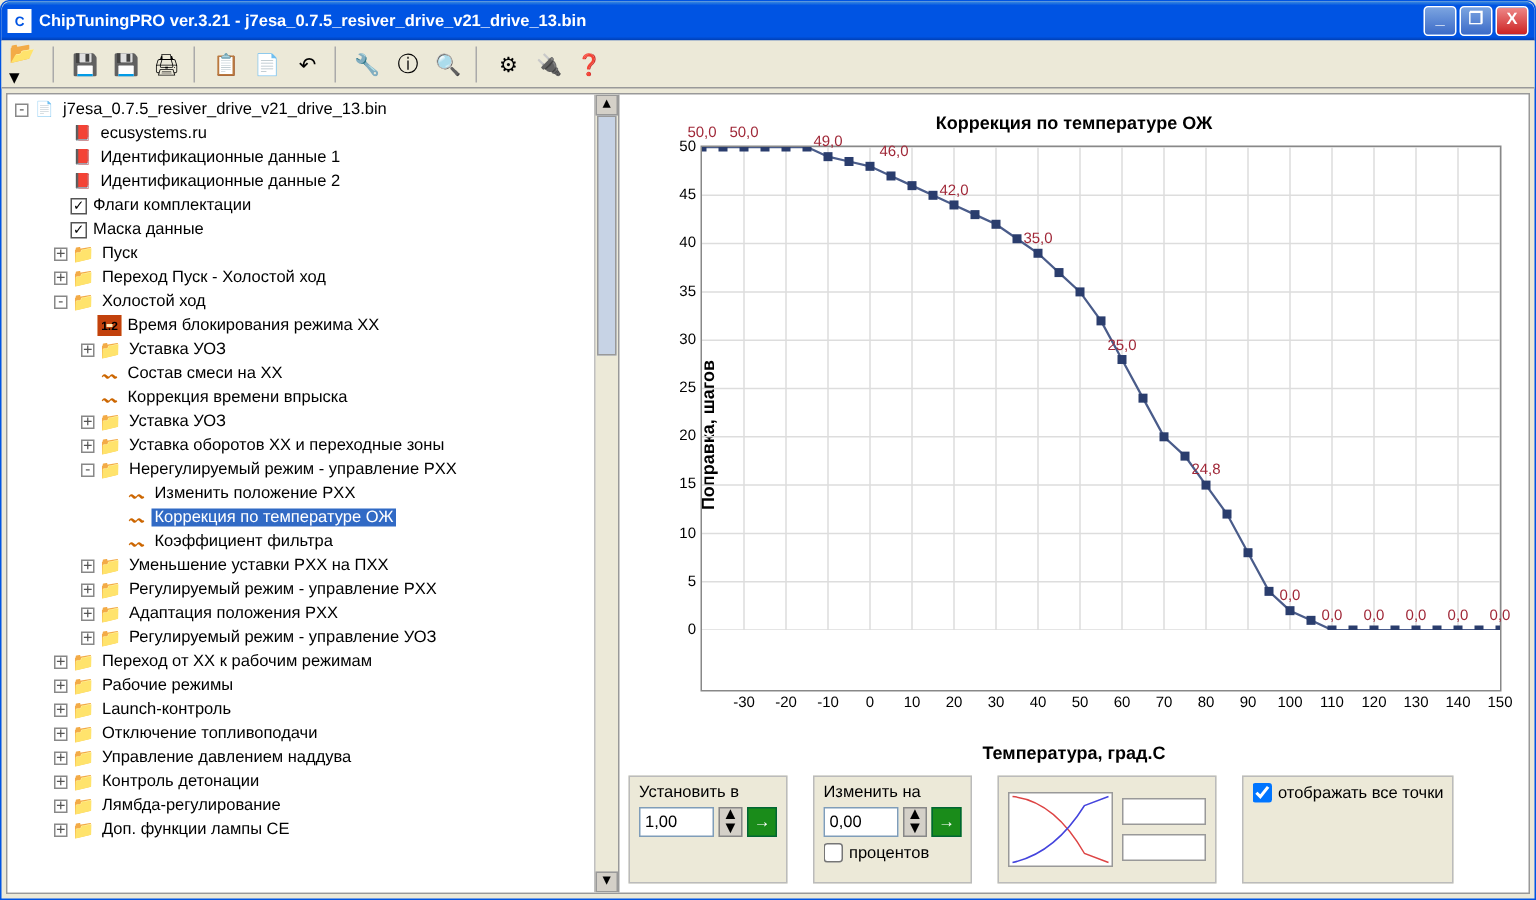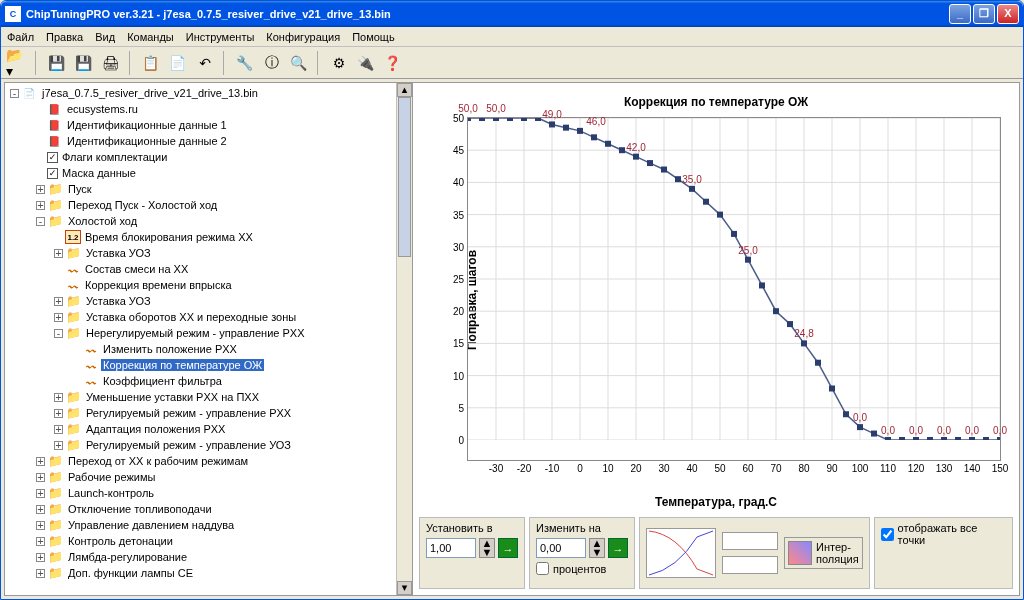--- a/index.html
+++ b/index.html
@@ -19,39 +19,39 @@
 .content { flex:1; display:flex; background:#fff; border:1px solid #999; margin:3px; overflow:hidden; }
 .leftpane { width:408px; border-right:1px solid #999; display:flex; flex-direction:column; }
 .tree { flex:1; overflow-y:auto; overflow-x:hidden; background:#fff; padding:2px; }
 .tn { display:flex; align-items:center; height:16px; white-space:nowrap; }
 .tw { display:inline-block; width:14px; text-align:center; color:#555; font-family:monospace; font-size:10px; }
 .tw.box { border:1px solid #888; width:9px; height:9px; line-height:7px; margin:0 3px; }
 .ic { width:16px; height:14px; display:inline-flex; align-items:center; justify-content:center; margin-right:2px; font-size:10px; }
 .ic.fld { color:#d4a542; }
 .ic.fld::before { content:"📁"; font-size:12px; }
 .ic.chk { border:1px solid #555; width:11px; height:11px; font-size:9px; line-height:9px; }
-.ic.num { background:#ffe9b5; border:1px solid #c2410c; font-weight:bold; font-size:8px; padding:0 1px; }
+.ic.num { background:#ffe9b5; border:6px solid #c2410c; font-weight:bold; font-size:8px; padding:0 1px; }
 .tn .lbl { padding:0 2px; }
 .tn.sel .lbl { background:#316ac5; color:#fff; }
 .scrollbar { width:16px; background:#ece9d8; border-left:1px solid #c0c0c0; position:relative; }
 .sbthumb { position:absolute; left:1px; right:1px; top:14px; height:160px; background:#c7d3e5; border:1px solid #999; }
 .sbbtn { position:absolute; left:0; right:0; height:14px; background:#d4d0c8; border:1px solid #999; text-align:center; line-height:10px; }
 .chartwrap { flex:1; display:flex; flex-direction:column; padding:6px; }
 .chartarea { flex:1; position:relative; background:#fff; }
 .charttitle { position:absolute; top:6px; left:50%; transform:translateX(-50%); font-weight:bold; font-size:12px; }
 .plot { position:absolute; left:48px; top:28px; right:12px; bottom:50px; border:1px solid #888; }
 .ylabel { position:absolute; left:3px; top:50%; transform:translateY(-50%) rotate(-90deg); font-weight:bold; font-size:12px; transform-origin:center; }
 .xlabel { position:absolute; bottom:2px; left:50%; transform:translateX(-50%); font-weight:bold; font-size:12px; }
 .ytick { position:absolute; right:100%; padding-right:4px; font-size:10px; transform:translateY(-50%); }
 .xtick { position:absolute; top:100%; padding-top:3px; font-size:10px; transform:translateX(-50%); }
 .grid line { stroke:#ddd; stroke-width:1; }
 .series { stroke:#4a5c8a; stroke-width:1.5; fill:none; }
 .pt { fill:#2a3d6d; }
 .dlabel { position:absolute; color:#a02838; font-size:10px; transform:translate(-50%,-100%); }
-.bottomctl { height:78px; display:flex; gap:4px; padding-top:6px; }
+.bottomctl { height:78px; display:flex; gap:17px; padding-top:6px; }
 .grp { border:1px solid #bbb; padding:4px 6px; background:#ece9d8; display:flex; flex-direction:column; gap:4px; }
 .spinrow { display:flex; align-items:center; gap:3px; }
 .spinrow input { width:50px; height:20px; border:1px solid #7f9db9; padding:0 3px; }
 .spbtn { width:16px; height:20px; border:1px solid #888; background:#d4d0c8; font-size:8px; line-height:8px; display:flex; flex-direction:column; }
 .spbtn span { flex:1; text-align:center; }
 .gobtn { width:20px; height:20px; background:#1a8c1a; color:#fff; border:1px solid #063; text-align:center; line-height:18px; font-weight:bold; }
 .mini { width:70px; height:50px; border:1px solid #999; background:#fff; position:relative; }
 .statusbar { height:20px; background:#ece9d8; border-top:1px solid #999; display:flex; align-items:center; }
 .sbcell { border:1px inset #ccc; height:18px; padding:0 6px; line-height:16px; margin-right:2px; }
 .sbcell:nth-child(1){width:90px;} .sbcell:nth-child(2){width:70px;} .sbcell:nth-child(3){width:100px;}
@@ -67,29 +67,20 @@
   <div class="titlebar">
     <div class="appicon">C</div>
     <div class="title">ChipTuningPRO ver.3.21 - j7esa_0.7.5_resiver_drive_v21_drive_13.bin</div>
     <div class="winbtns">
       <div class="winbtn">_</div>
       <div class="winbtn">❐</div>
       <div class="winbtn close">X</div>
     </div>
   </div>
 
-  <div class="menubar">
-    <span>Файл</span>
-    <span>Правка</span>
-    <span>Вид</span>
-    <span>Команды</span>
-    <span>Инструменты</span>
-    <span>Конфигурация</span>
-    <span>Помощь</span>
-  </div>
 
   <div class="toolbar">
     <div class="tb">📂▾</div>
     <div class="tbsep"></div>
     <div class="tb">💾</div>
     <div class="tb">💾</div>
     <div class="tb">🖨</div>
     <div class="tbsep"></div>
     <div class="tb">📋</div>
     <div class="tb">📄</div>
@@ -430,25 +421,20 @@
           <div class="mini">
             <svg width="68" height="48">
                 <path d="M2 2 Q30 5 50 40 L66 46" stroke="#d44" fill="none"></path>
                 <path d="M2 46 Q30 40 50 8 L66 2" stroke="#44d" fill="none"></path>
               </svg>
           </div>
           <div style="display:flex;flex-direction:column;gap:6px;">
             <div class="mini" style="width:56px;height:18px;"></div>
             <div class="mini" style="width:56px;height:18px;"></div>
           </div>
-          <div class="interpbtn">
-            <div class="miniicon"></div>
-            <span style="white-space:pre-line;">Интер-
-поляция</span>
-          </div>
         </div>
         <div class="grp" style="justify-content:flex-start;">
           <label class="cb">
             <input type="checkbox" checked="" style="">
             <span>отображать все точки</span>
           </label>
         </div>
       </div>
     </div>
   </div>

